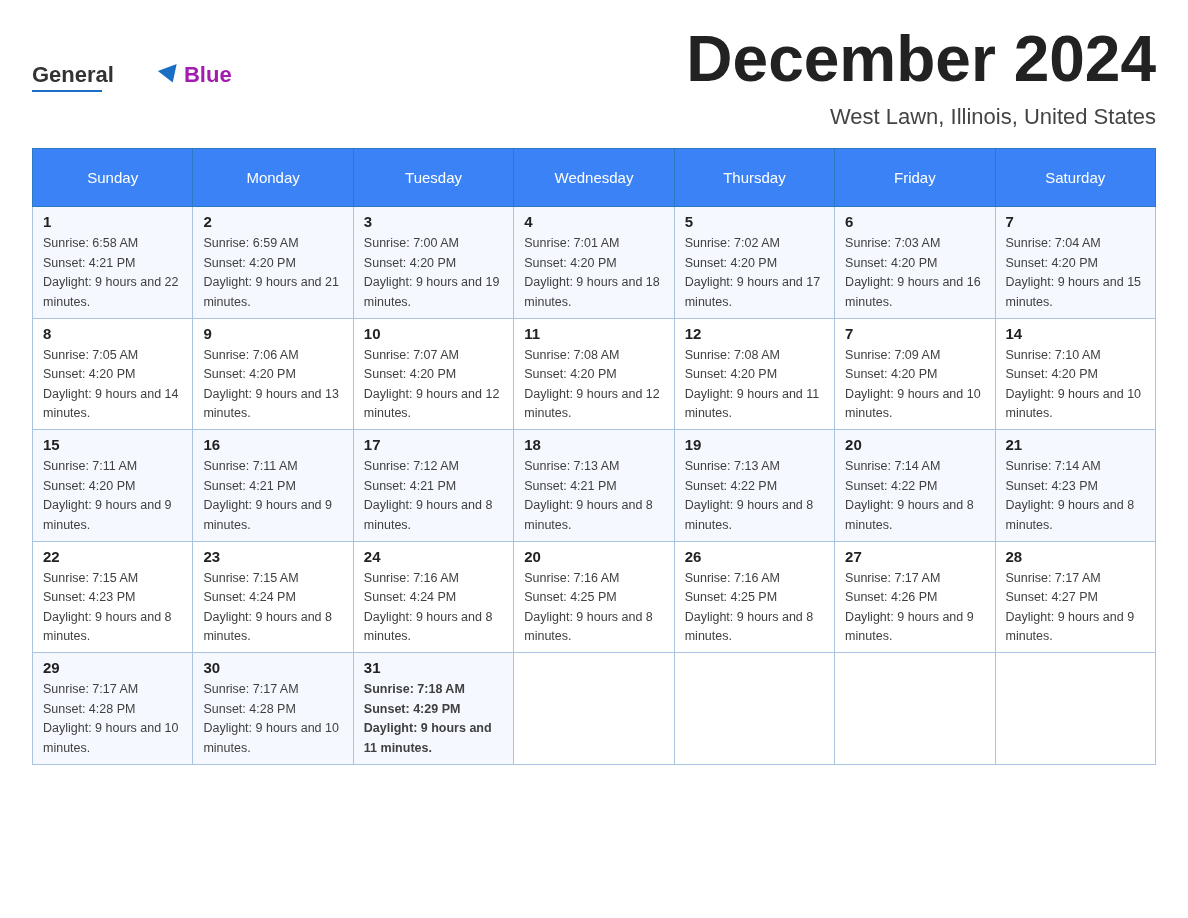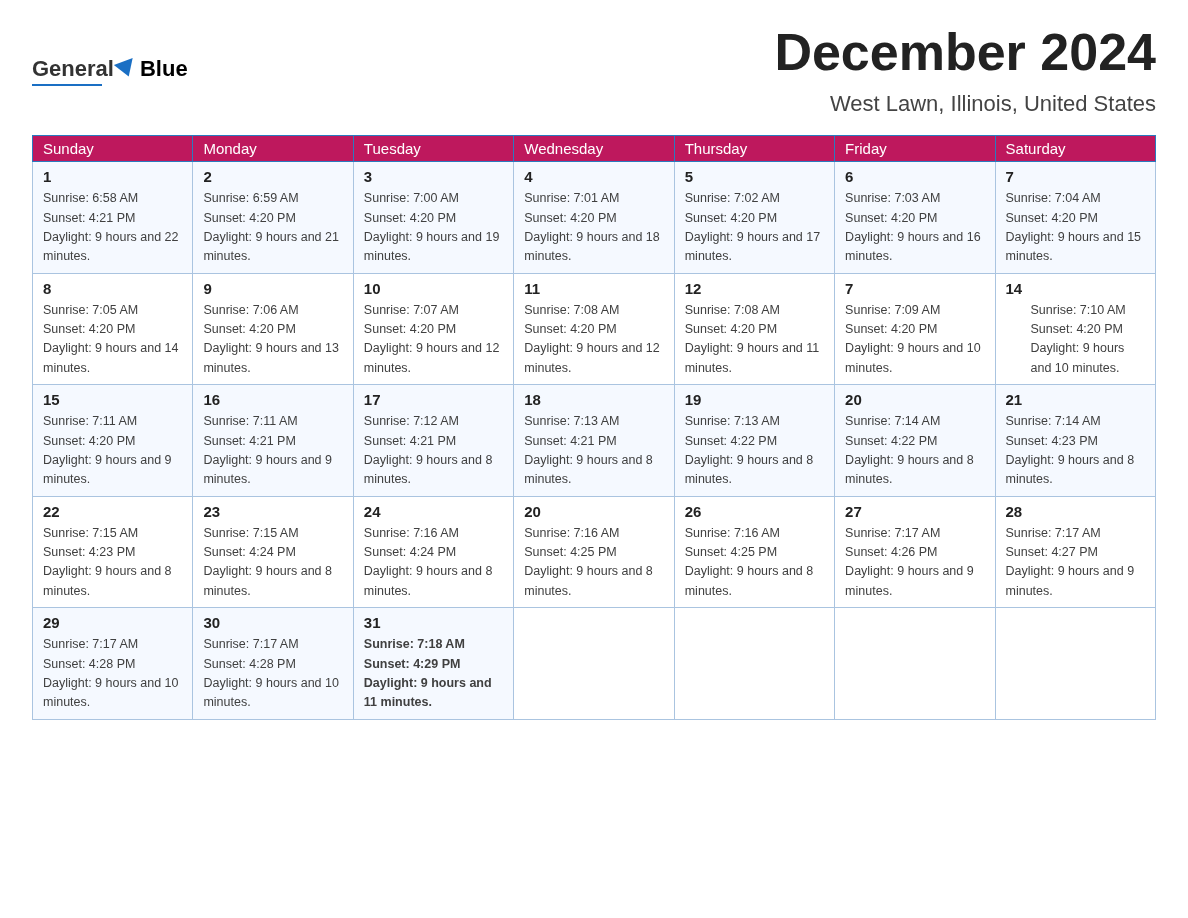--- a/index.html
+++ b/index.html
@@ -23,63 +23,64 @@
     }
     .logo-text {
       display: flex;
       align-items: center;
       font-size: 22px;
       font-weight: bold;
       color: #333;
     }
     .logo-general { color: #333; }
     .logo-blue {
-      color: #000000;
+      color: #a21caf;
       display: flex;
       align-items: center;
+      margin-left: 44px;
     }
     .logo-triangle {
       width: 0; height: 0;
       border-left: 10px solid transparent;
       border-right: 10px solid transparent;
       border-top: 16px solid #1a6fc4;
       margin-left: 2px;
       margin-right: 4px;
       transform: rotate(-20deg);
     }
     .logo-line {
       width: 70px;
       height: 2px;
       background: #1a6fc4;
       margin-top: 2px;
     }
     .title-area {
       text-align: right;
     }
     .month-title {
-      font-size: 52px;
+      font-size: 64px;
       font-weight: bold;
       color: #222;
       line-height: 1.1;
     }
     .location-subtitle {
       font-size: 22px;
       color: #444;
       margin-top: 10px;
     }
     table {
       width: 100%;
       border-collapse: collapse;
       font-size: 13.5px;
     }
     thead tr th {
-      background: #be185d;
+      background: #3b82f6;
       color: #fff;
-      padding: 4px 10px;
-      text-align: left;
+      padding: 20px 10px;
+      text-align: center;
       font-size: 15px;
       font-weight: normal;
       border: 1px solid #2a7abf;
     }
     tbody tr td {
       border: 1px solid #aac4e0;
       padding: 6px 10px;
       vertical-align: top;
       width: 14.28%;
       height: 105px;
@@ -208,21 +209,21 @@
 Daylight: 9 hours and 11 minutes.</div>
         </td>
         <td>
           <div class="day-number">7</div>
           <div class="day-info" style="white-space: pre-line;">Sunrise: 7:09 AM
 Sunset: 4:20 PM
 Daylight: 9 hours and 10 minutes.</div>
         </td>
         <td>
           <div class="day-number">14</div>
-          <div class="day-info" style="white-space: pre-line; margin-left: 25px;">Sunrise: 7:10 AM
+          <div class="day-info" style="white-space: pre-line;">Sunrise: 7:10 AM
 Sunset: 4:20 PM
 Daylight: 9 hours and 10 minutes.</div>
         </td>
       </tr>
       <tr>
         <td>
           <div class="day-number">15</div>
           <div class="day-info" style="white-space: pre-line;">Sunrise: 7:11 AM
 Sunset: 4:20 PM
 Daylight: 9 hours and 9 minutes.</div>

